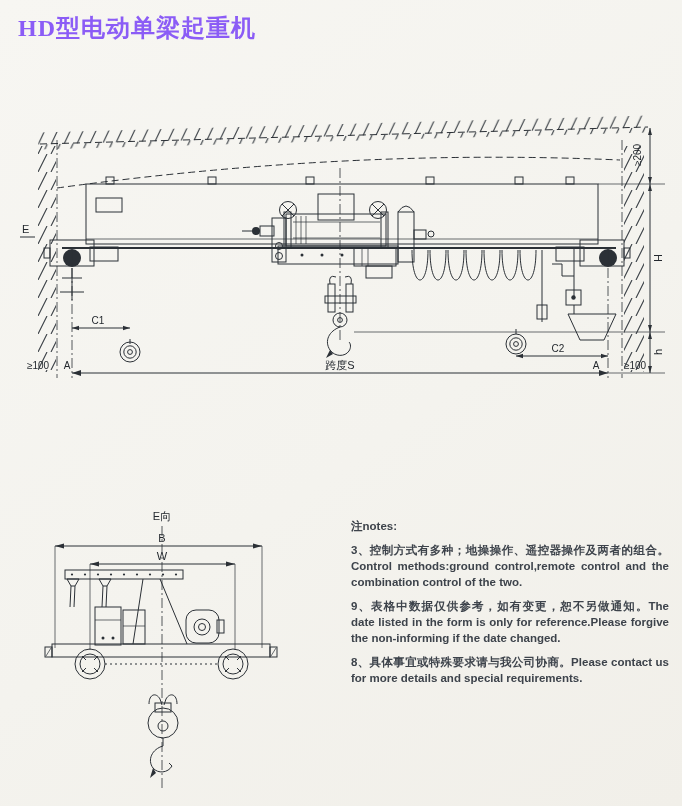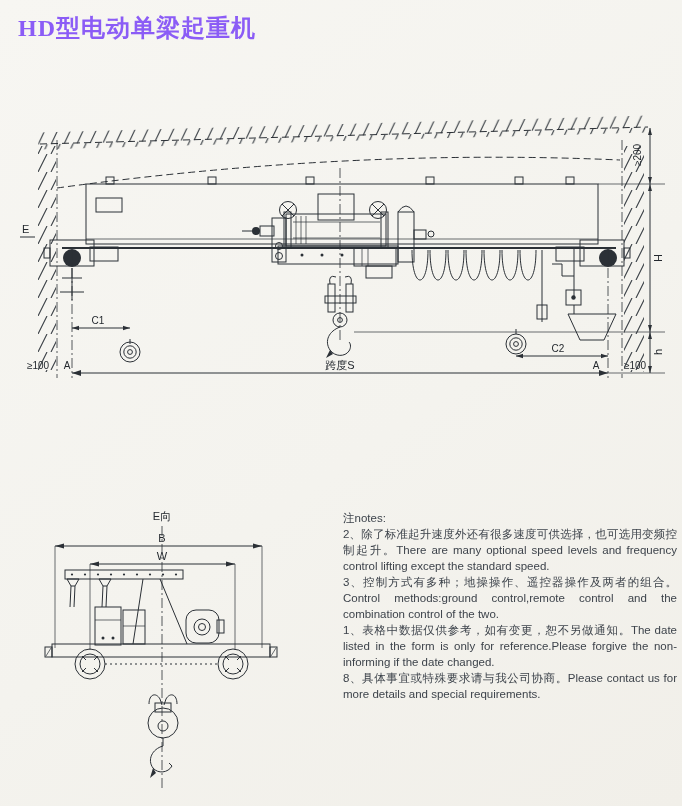--- a/index.html
+++ b/index.html
@@ -13,21 +13,21 @@
     font-family:"Liberation Serif","DejaVu Serif",serif;
     font-size:24px;font-weight:bold;letter-spacing:1px;color:#8b5cf6;
   }
   #main-view{position:absolute;left:10px;top:100px;}
   #side-view{position:absolute;left:25px;top:500px;}
   .notes{
     position:absolute;left:343px;top:510px;width:334px;
     color:#3d434b;font-size:11.5px;line-height:16px;
     text-align:justify;
   }
-  .notes p{margin:0;}
+  .notes p{margin:8px;font-weight:bold;}
   
   .d{stroke:#2b3036;fill:none;stroke-width:1;}
   .thick{stroke-width:2.2;}
   .thin{stroke-width:.7;}
   .dash{stroke-dasharray:7 4;}
   .dashdot{stroke-dasharray:10 3 2 3;stroke-width:.8;}
   .fillk{fill:#2b3036;stroke:none;}
   .lbl{font-family:"Liberation Sans",sans-serif;font-size:11px;fill:#23282e;stroke:none;}
   .lbl.small{font-size:10px;}
 </style>
@@ -307,17 +307,16 @@
     <circle class="d" cx="138" cy="223" r="15"></circle>
     <circle class="d" cx="138" cy="226" r="5"></circle>
     <line class="d" x1="138" y1="238" x2="138" y2="246"></line>
     <path class="d" d="M138 246 C127 249 122 260 128 268 C133 274 143 273 147 266 L144 263"></path>
     <polygon class="fillk" points="128,268 125,278 131,273"></polygon>
   </g>
 </svg>
 
 <div class="notes">
   <p>注notes:</p>
-  <p>2、除了标准起升速度外还有很多速度可供选择，也可选用变频控制起升。There are many optional speed levels and frequency control lifting except the standard speed.</p>
   <p>3、控制方式有多种；地操操作、遥控器操作及两者的组合。Control methods:ground control,remote control and the combination control of the two.</p>
-  <p>1、表格中数据仅供参考，如有变更，恕不另做通知。The date listed in the form is only for reference.Please forgive the non-informing if the date changed.</p>
+  <p>9、表格中数据仅供参考，如有变更，恕不另做通知。The date listed in the form is only for reference.Please forgive the non-informing if the date changed.</p>
   <p>8、具体事宜或特殊要求请与我公司协商。Please contact us for more details and special requirements.</p>
 </div>
 
 </body></html>

